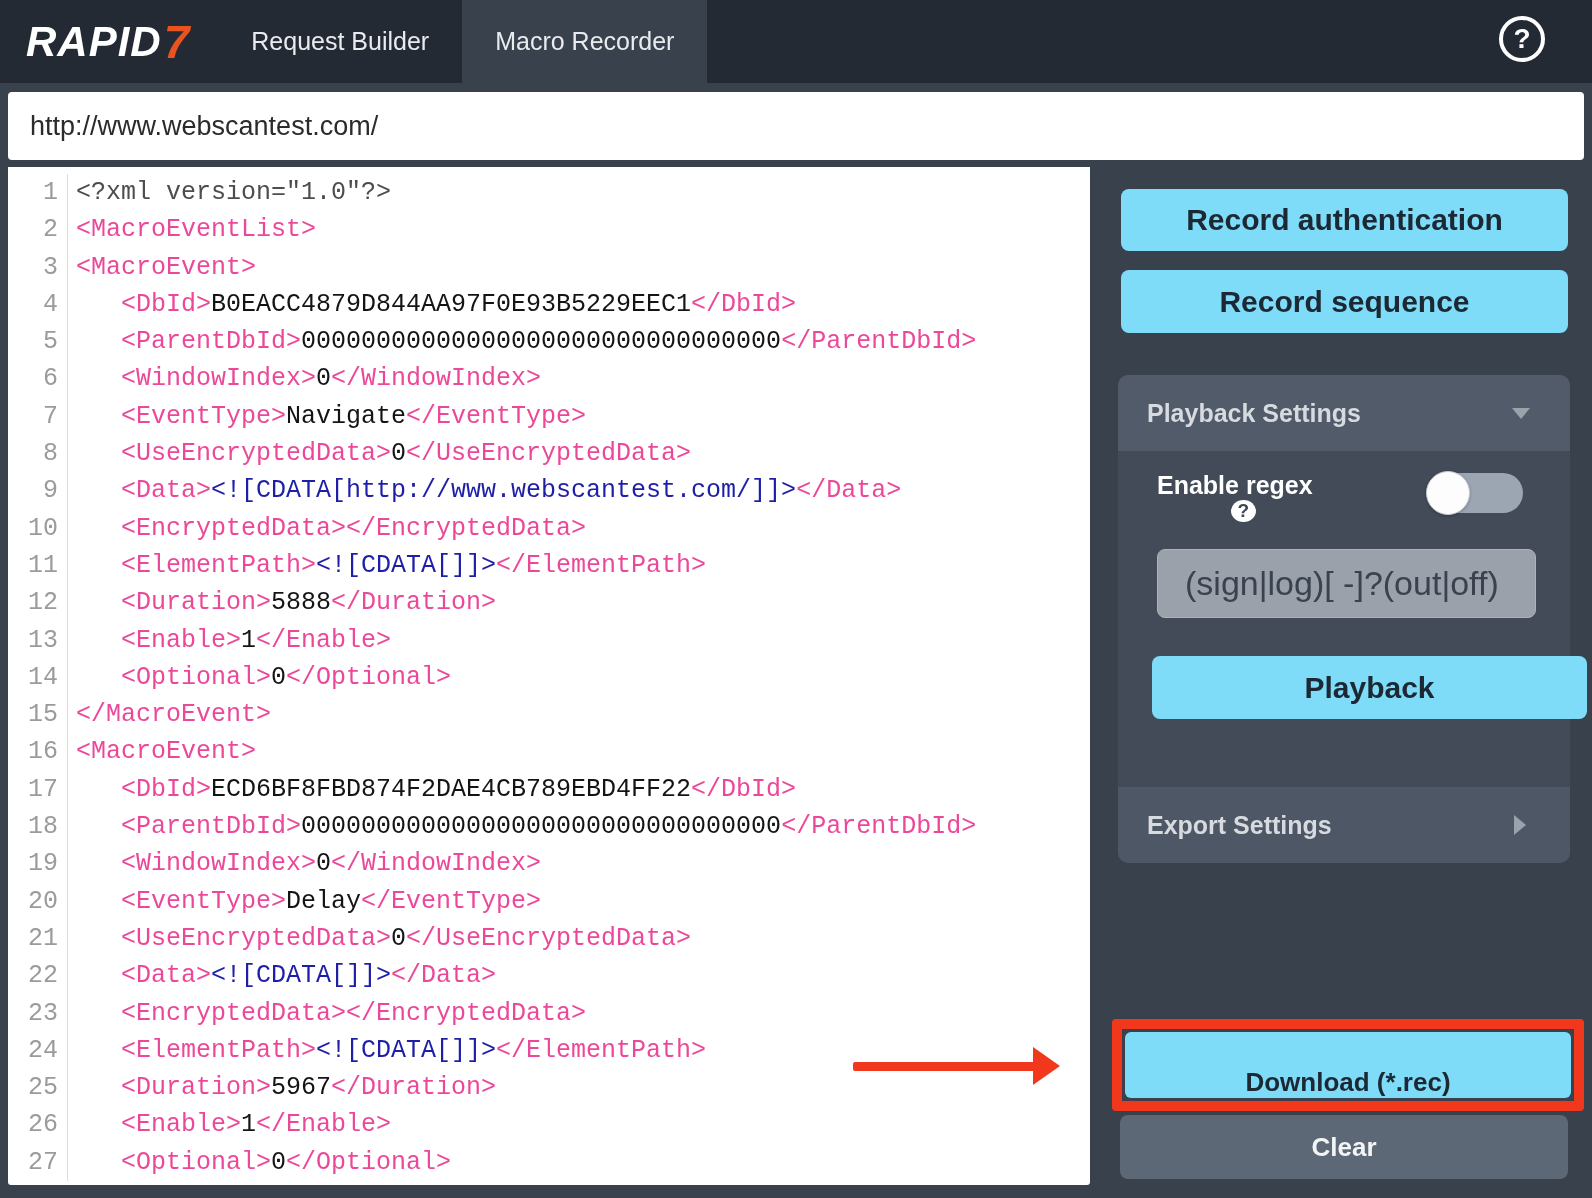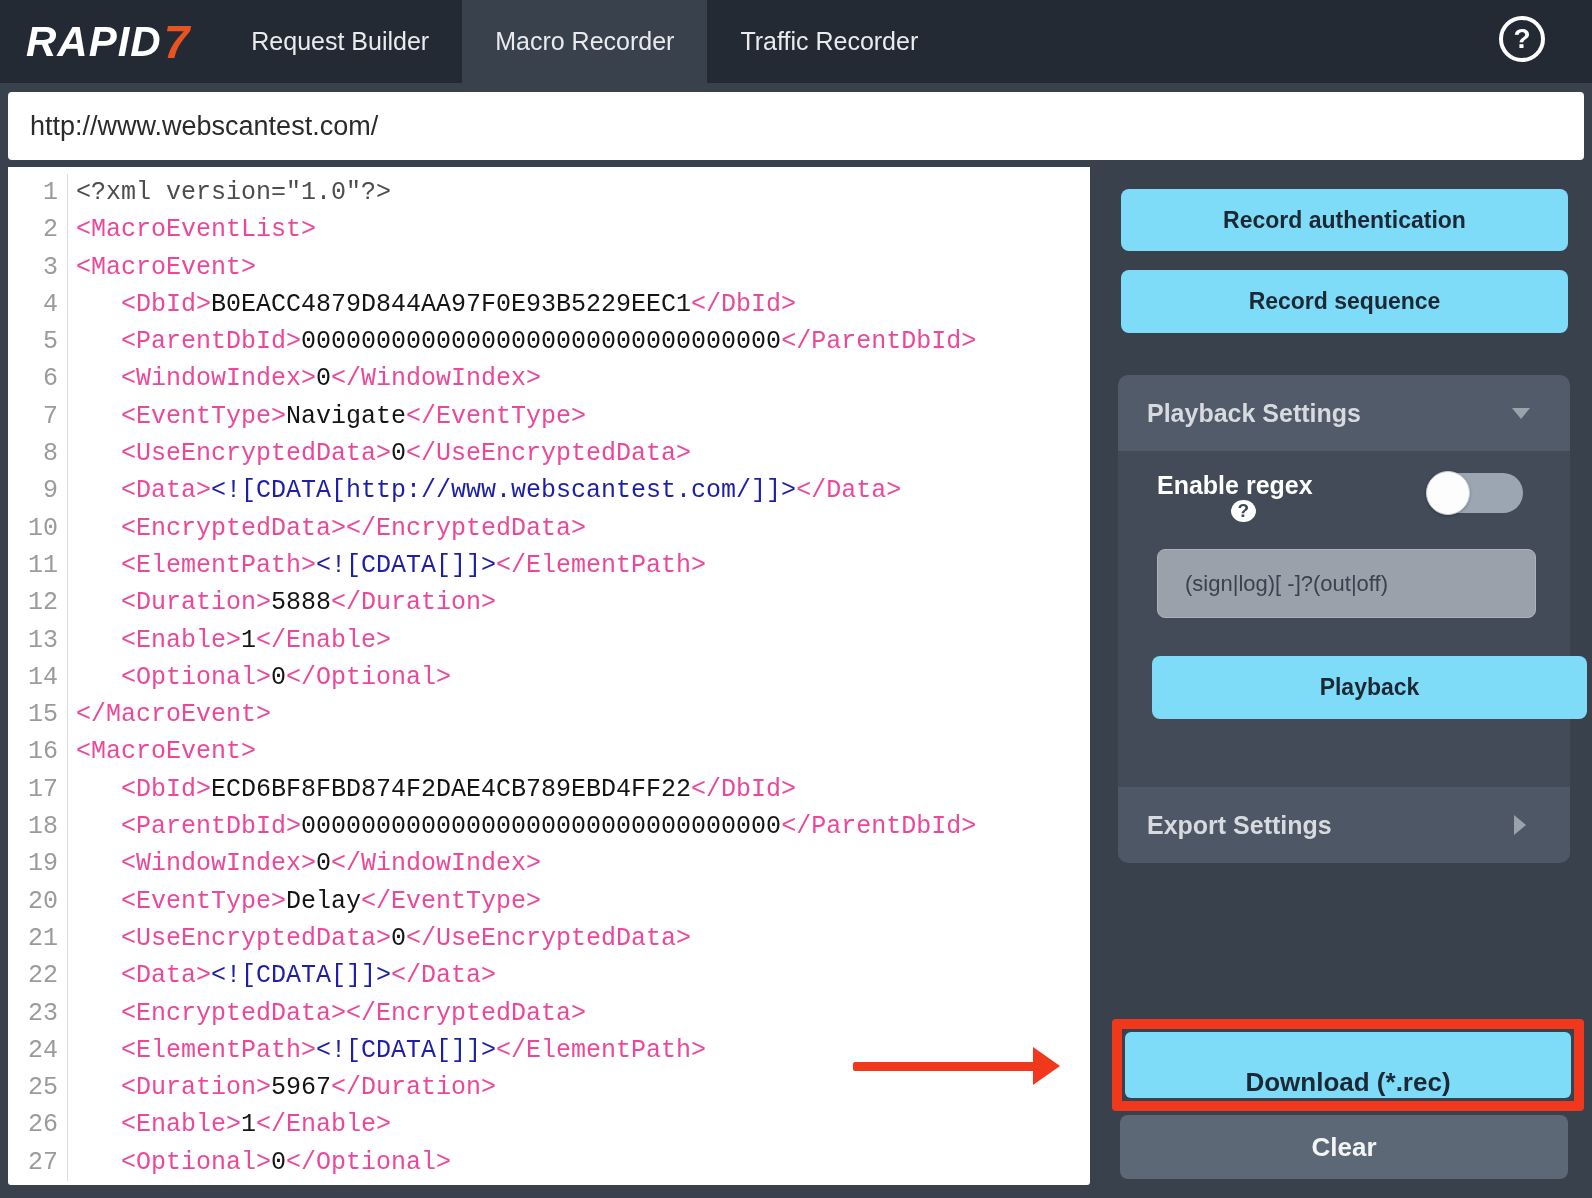--- a/index.html
+++ b/index.html
@@ -62,21 +62,21 @@
   .seg-decl { color:#4d4d4d; }
   .seg-tag  { color:#ec4899; }
   .seg-val  { color:#141414; }
   .seg-cdata{ color:#1e1ea8; }
 
   
   .btn {
     position:absolute; display:flex; align-items:center; justify-content:center;
     border-radius:8px; font-weight:bold; cursor:pointer;
   }
-  .btn-blue { background:#7edcf8; color:#1c2834; font-size:23px; }
+  .btn-blue { background:#7edcf8; color:#1c2834; font-size:30px; }
   .btn-record-auth { left:1121px; top:189px; width:447px; height:62px; }
   .btn-record-seq  { left:1121px; top:270px; width:447px; height:63px; }
 
   .settings-panel { position:absolute; left:1118px; top:375px; width:452px; }
   .panel-header {
     height:76px; background:#525b69; border-radius:10px 10px 0 0;
     display:flex; align-items:center; padding:0 26px 0 29px;
     color:#d7dbe0; font-weight:bold; font-size:25px; cursor:pointer;
   }
   .panel-header .spacer, .export-header .spacer { flex:1; }
@@ -98,21 +98,21 @@
   }
   .toggle-knob {
     position:absolute; left:-2px; top:-2px; width:44px; height:44px;
     background:#fdfdfd; border:1px solid #c8cdd3; border-radius:50%;
     box-shadow:0 1px 3px rgba(0,0,0,0.25);
   }
   .regex-input {
     position:absolute; left:39px; top:98px; width:379px; height:69px;
     background:#9aa1aa; border:1px solid #adb3bb; border-radius:8px;
     display:flex; align-items:center; padding-left:27px;
-    color:#39424e; font-size:22px; cursor:text;
+    color:#39424e; font-size:34px; cursor:text;
   }
   .btn-playback { left:34px; top:205px; width:435px; height:63px; position:absolute; }
   .export-header {
     height:76px; background:#4e5765; border-radius:0 0 10px 10px;
     display:flex; align-items:center; padding:0 26px 0 29px;
     color:#d7dbe0; font-weight:bold; font-size:25px; cursor:pointer;
   }
   .chevron-right {
     width:0; height:0; border-top:10px solid transparent; border-bottom:10px solid transparent;
     border-left:12px solid #9aa2ac; margin-right:18px;
@@ -149,23 +149,20 @@
 <div class="nav">
   <div class="logo">
     <span class="logo-rapid">RAPID</span>
     <span class="logo-seven">7</span>
   </div>
   <div class="tab">
     <span>Request Builder</span>
   </div>
   <div class="tab active">
     <span>Macro Recorder</span>
-  </div>
-  <div class="tab">
-    <span>Traffic Recorder</span>
   </div>
   <div class="nav-help">
     <span>?</span>
   </div>
 </div>
 
 <div class="url-row">
   <input class="url-bar" type="text" readonly="" value="http://www.webscantest.com/" style="">
 </div>
 

